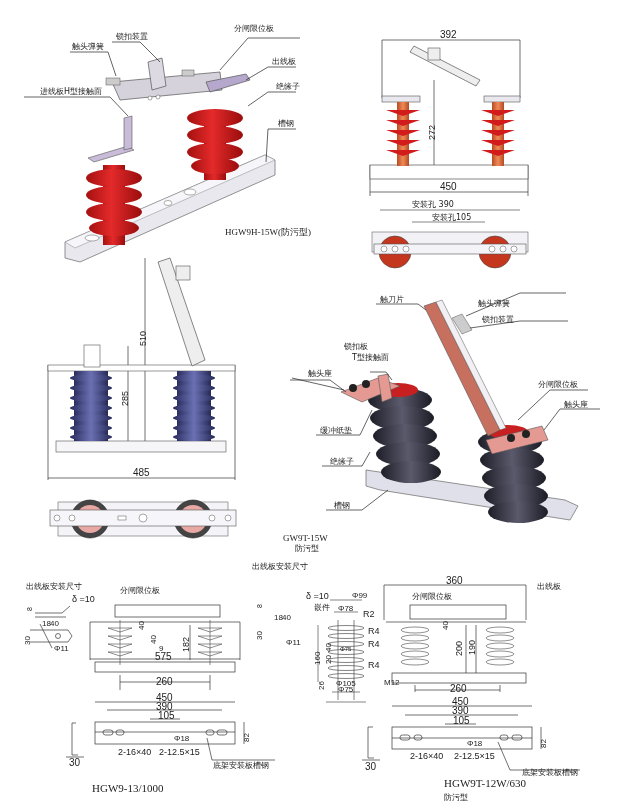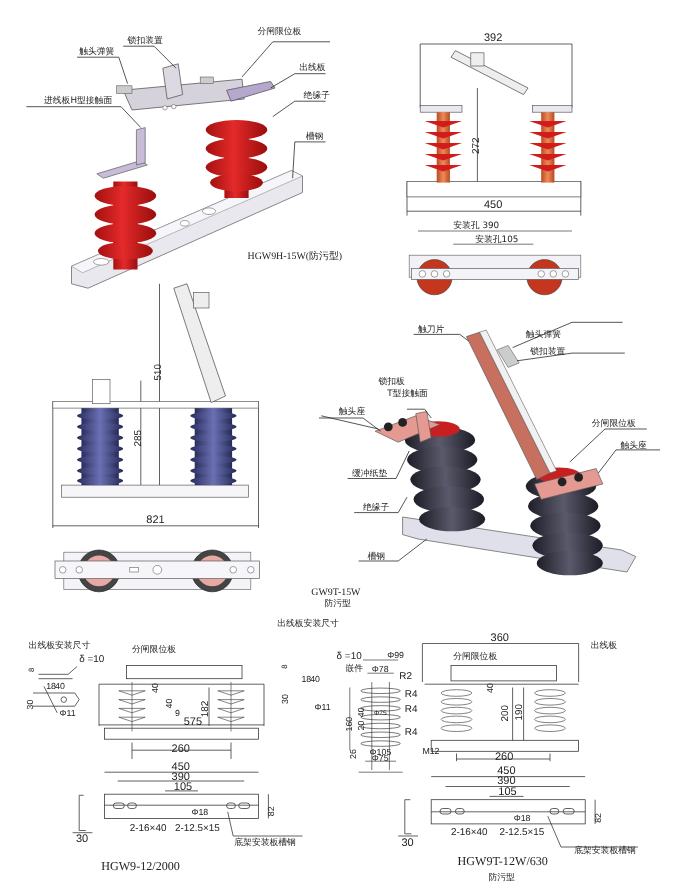--- a/index.html
+++ b/index.html
@@ -342,21 +342,21 @@
 
 <div class="dim" style="left:440px;top:30px">392</div>
 <div class="dimv" style="left:428px;top:140px">272</div>
 <div class="dim" style="left:440px;top:182px">450</div>
 
 <div class="lbl" style="left:412px;top:201px">安装孔 390</div>
 <div class="lbl" style="left:432px;top:214px">安装孔105</div>
 
 <div class="dimv" style="left:139px;top:346px">510</div>
 <div class="dimv" style="left:121px;top:406px">285</div>
-<div class="dim" style="left:133px;top:468px">821</div>
+<div class="dim" style="left:133px;top:468px">485</div>
 
 <div class="lbl" style="left:380px;top:296px">触刀片</div>
 <div class="lbl" style="left:478px;top:300px">触头弹簧</div>
 <div class="lbl" style="left:482px;top:316px">锁扣装置</div>
 <div class="lbl" style="left:344px;top:343px">锁扣板</div>
 <div class="lbl" style="left:352px;top:354px">T型接触面</div>
 <div class="lbl" style="left:308px;top:370px">触头座</div>
 <div class="lbl" style="left:538px;top:381px">分闸限位板</div>
 <div class="lbl" style="left:564px;top:401px">触头座</div>
 <div class="lbl" style="left:320px;top:427px">缓冲纸垫</div>
@@ -379,33 +379,33 @@
 <div class="dim" style="left:274px;top:614px;font-size:8px">18</div>
 <div class="dim" style="left:282px;top:614px;font-size:8px">40</div>
 <div class="dimv" style="left:256px;top:640px;font-size:8px">30</div>
 <div class="dim" style="left:286px;top:639px;font-size:8px">Φ11</div>
 
 <div class="lbl" style="left:120px;top:587px">分闸限位板</div>
 <div class="dimv" style="left:138px;top:630px;font-size:8px">40</div>
 <div class="dimv" style="left:150px;top:644px;font-size:8px">40</div>
 <div class="dim" style="left:159px;top:645px;font-size:8px">9</div>
 <div class="dimv" style="left:182px;top:652px;font-size:9px">182</div>
-<div class="dim" style="left:167px;top:652px">575</div>
+<div class="dim" style="left:155px;top:652px">575</div>
 <div class="dim" style="left:156px;top:677px">260</div>
 
 <div class="dim" style="left:156px;top:693px">450</div>
 <div class="dim" style="left:156px;top:702px">390</div>
 <div class="dim" style="left:158px;top:711px">105</div>
 <div class="dim" style="left:174px;top:735px;font-size:8px">Φ18</div>
 <div class="dimv" style="left:243px;top:742px;font-size:8px">82</div>
 <div class="dim" style="left:69px;top:758px">30</div>
 <div class="dim" style="left:118px;top:748px;font-size:9px">2-16×40</div>
 <div class="dim" style="left:159px;top:748px;font-size:9px">2-12.5×15</div>
 <div class="lbl" style="left:213px;top:762px">底架安装板槽钢</div>
-<div class="ttl" style="left:92px;top:783px">HGW9-12/2000</div>
+<div class="ttl" style="left:92px;top:783px">HGW9-13/1000</div>
 
 <div class="dim" style="left:352px;top:592px;font-size:8px">Φ99</div>
 <div class="lbl" style="left:314px;top:604px">嵌件</div>
 <div class="dim" style="left:338px;top:605px;font-size:8px">Φ78</div>
 <div class="dim" style="left:363px;top:610px;font-size:9px">R2</div>
 <div class="dim" style="left:368px;top:627px;font-size:9px">R4</div>
 <div class="dim" style="left:368px;top:640px;font-size:9px">R4</div>
 <div class="dim" style="left:368px;top:661px;font-size:9px">R4</div>
 <div class="dim" style="left:340px;top:646px;font-size:6px">Φ75</div>
 <div class="dimv" style="left:314px;top:665px;font-size:8px">160</div>
@@ -426,14 +426,14 @@
 
 <div class="dim" style="left:452px;top:697px">450</div>
 <div class="dim" style="left:452px;top:706px">390</div>
 <div class="dim" style="left:453px;top:716px">105</div>
 <div class="dim" style="left:467px;top:740px;font-size:8px">Φ18</div>
 <div class="dimv" style="left:540px;top:748px;font-size:8px">82</div>
 <div class="dim" style="left:365px;top:762px">30</div>
 <div class="dim" style="left:410px;top:752px;font-size:9px">2-16×40</div>
 <div class="dim" style="left:454px;top:752px;font-size:9px">2-12.5×15</div>
 <div class="lbl" style="left:522px;top:769px">底架安装板槽钢</div>
-<div class="ttl" style="left:416px;top:778px">HGW9T-12W/630</div>
+<div class="ttl" style="left:444px;top:778px">HGW9T-12W/630</div>
 <div class="lbl" style="left:444px;top:794px">防污型</div>
 
 </body></html>

